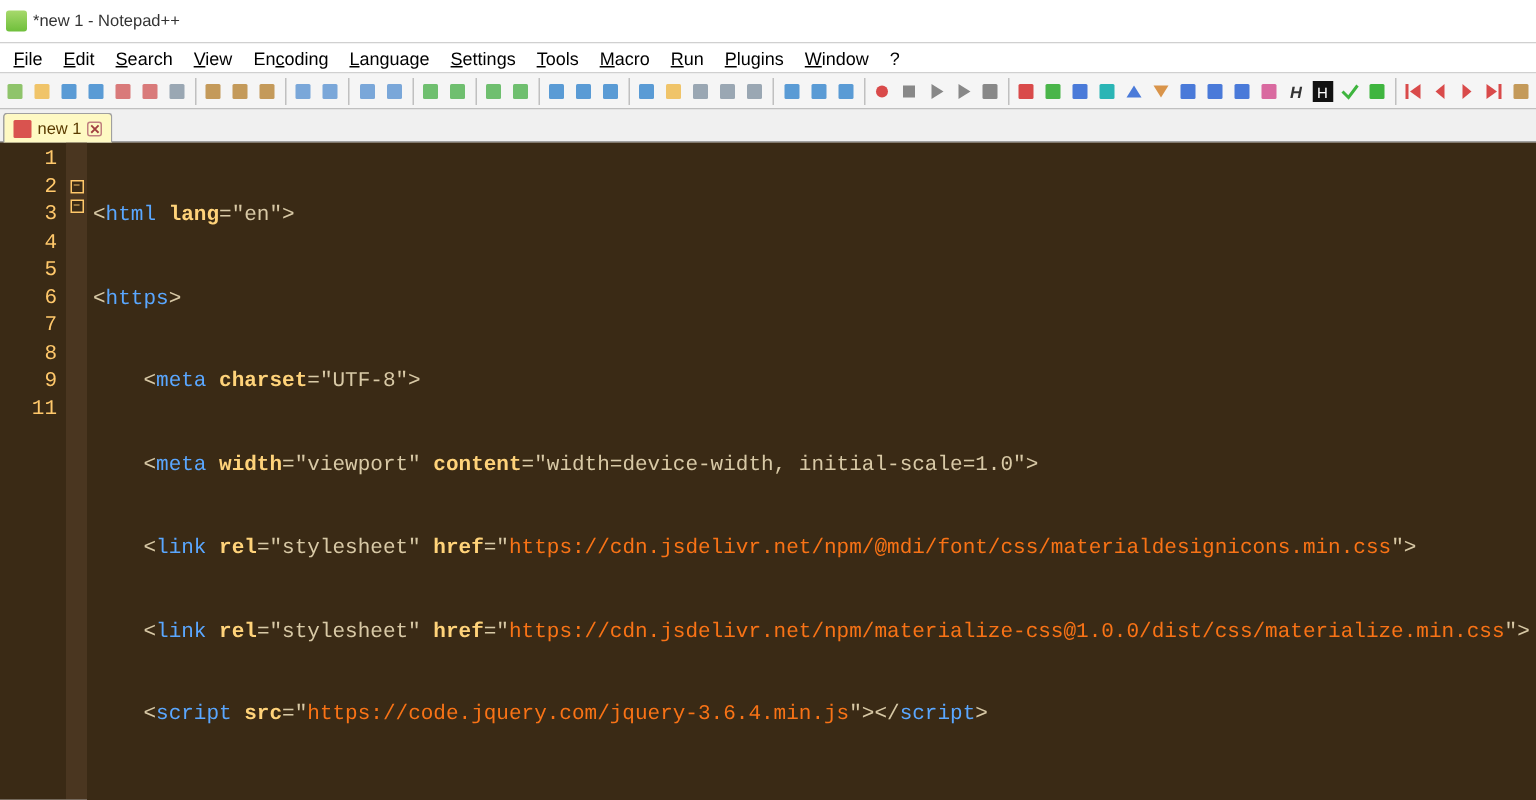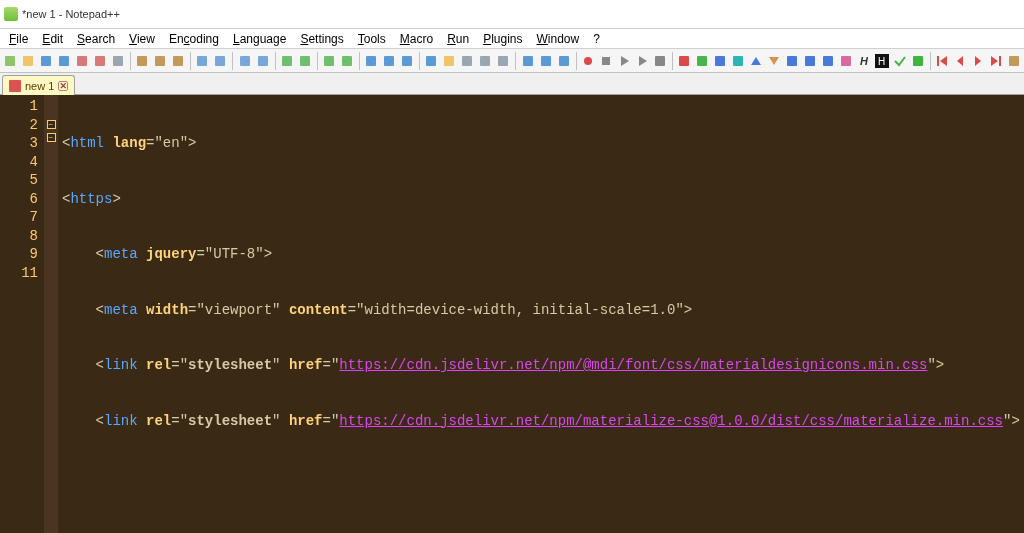--- a/index.html
+++ b/index.html
@@ -149,22 +149,22 @@
     padding: 2px 0 0 4px;
     white-space: pre;
     overflow: auto;
   }
   .codeline { height: 18.5px; }
   .t-tag    { color: #5aa7ff; }
   .t-attr   { color: #ffd37a; font-weight: bold; }
   .t-str    { color: #d8c9a6; }
   .t-op     { color: #d8c9a6; }
   .t-kw     { color: #ffc86b; font-weight: bold; }
-  .t-url    { color: #d946ef; text-decoration: underline; }
-  .t-bold   { font-weight: bold; }
+  .t-url    { color: #f97316; }
+  .t-bold   { font-weight: normal; }
 </style>
 </head>
 <body>
 
 <div class="titlebar">
   <div class="app-icon"></div>
   <span>*new 1 - Notepad++</span>
 </div>
 
 <div class="menubar" id="menubar">
@@ -487,20 +487,21 @@
       <div>11</div>
     </div>
   <div class="foldcol">
     <div class="foldline-empty"></div>
     <div class="foldbox">−</div>
     <div class="foldbox">−</div>
   </div>
   <div class="codearea">
     <div class="codeline"><span class="t-op">&lt;</span><span class="t-tag">html</span> <span class="t-attr">lang</span><span class="t-op">=</span><span class="t-str">"<span>en</span>"</span><span class="t-op">&gt;</span></div>
     <div class="codeline"><span class="t-op">&lt;</span><span class="t-tag">https</span><span class="t-op">&gt;</span></div>
-    <div class="codeline">    <span class="t-op">&lt;</span><span class="t-tag">meta</span> <span class="t-attr">jquery</span><span class="t-op">=</span><span class="t-str">"<span>UTF-8</span>"</span><span class="t-op">&gt;</span></div>
+    <div class="codeline">    <span class="t-op">&lt;</span><span class="t-tag">meta</span> <span class="t-attr">charset</span><span class="t-op">=</span><span class="t-str">"<span>UTF-8</span>"</span><span class="t-op">&gt;</span></div>
     <div class="codeline">    <span class="t-op">&lt;</span><span class="t-tag">meta</span> <span class="t-attr">width</span><span class="t-op">=</span><span class="t-str">"<span>viewport</span>"</span> <span class="t-attr">content</span><span class="t-op">=</span><span class="t-str">"<span>width=device-width, initial-scale=1.0</span>"</span><span class="t-op">&gt;</span></div>
     <div class="codeline">    <span class="t-op">&lt;</span><span class="t-tag">link</span> <span class="t-attr">rel</span><span class="t-op">=</span><span class="t-str">"<span class="t-bold">stylesheet</span>"</span> <span class="t-attr">href</span><span class="t-op">=</span><span class="t-str">"<span class="t-url">https://cdn.jsdelivr.net/npm/@mdi/font/css/materialdesignicons.min.css</span>"</span><span class="t-op">&gt;</span></div>
     <div class="codeline">    <span class="t-op">&lt;</span><span class="t-tag">link</span> <span class="t-attr">rel</span><span class="t-op">=</span><span class="t-str">"<span class="t-bold">stylesheet</span>"</span> <span class="t-attr">href</span><span class="t-op">=</span><span class="t-str">"<span class="t-url">https://cdn.jsdelivr.net/npm/materialize-css@1.0.0/dist/css/materialize.min.css</span>"</span><span class="t-op">&gt;</span></div>
+    <div class="codeline">    <span class="t-op">&lt;</span><span class="t-tag">script</span> <span class="t-attr">src</span><span class="t-op">=</span><span class="t-str">"<span class="t-url">https://code.jquery.com/jquery-3.6.4.min.js</span>"</span><span class="t-op">&gt;&lt;/</span><span class="t-tag">script</span><span class="t-op">&gt;</span></div>
     
     
   </div>
 </div>
 
 </body></html>

